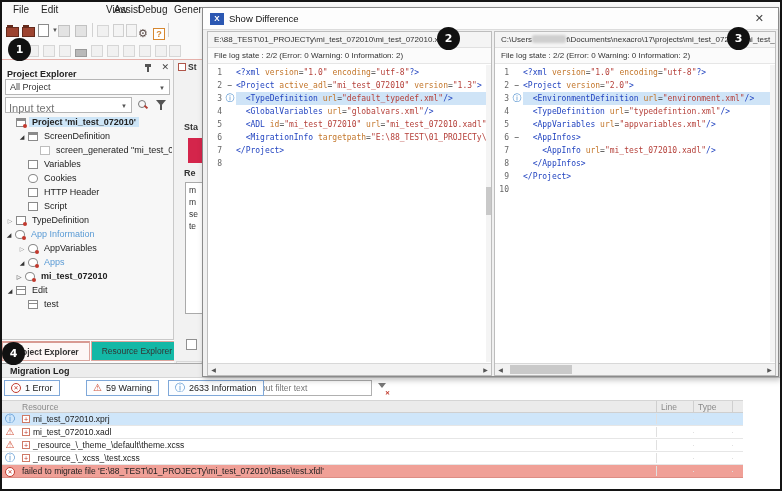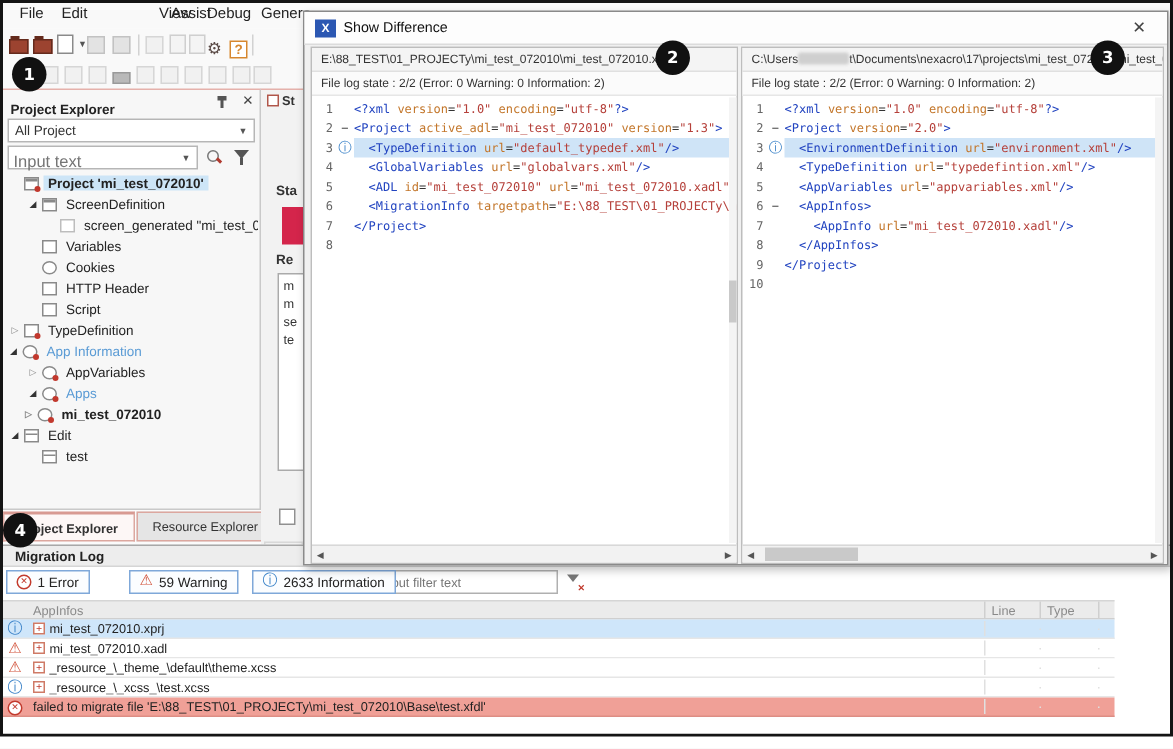--- a/index.html
+++ b/index.html
@@ -51,21 +51,21 @@
   .tico.d { border-color:#bdbdbd; }
   .tico.win::before { content:''; position:absolute; left:0; top:0; right:0; height:2px; background:#8a8a8a; }
   .tico.grid::before { content:''; position:absolute; left:0; top:2px; right:0; height:1px; background:#8a8a8a; }
   .tico.r::after { content:''; position:absolute; right:-2px; bottom:-2px; width:4px; height:4px; border-radius:50%; background:#c2392e; }
   .tlabel { padding:0 3px; }
   .trow.sel .tlabel { background:#cde5f7; }
   .trow.bold .tlabel { font-weight:bold; }
   .trow.blue { color:#5a9bd5; }
   
   #pe-tabs { position:absolute; left:0; top:339px; height:20px; display:flex; }
-  .petab { height:20px; border:1px solid #dca79f; background:#e5e5e5; font-size:8.5px; color:#333; padding:4px 10px 0 10px; margin-right:1px; }
+  .petab { height:20px; border:1px solid #dca79f; background:#14b8a6; font-size:8.5px; color:#333; padding:4px 10px 0 10px; margin-right:1px; }
   .petab.active { background:#fdf7f6; border-top:2px solid #d89a92; font-weight:bold; }
 
   
   #sliver { position:absolute; left:172px; top:57px; width:28px; height:318px; background:#f2f2f2; border-top:1px solid #e5b1ab; overflow:hidden; }
   .sl-tab { position:absolute; left:4px; top:2px; font-size:8.5px; font-weight:bold; color:#333; white-space:nowrap; }
   .sl-tabico { display:inline-block; width:8px; height:8px; border:1px solid #b0564a; background:#fff; vertical-align:-1px; margin-right:2px; }
   .sl-lab1 { position:absolute; left:10px; top:62px; font-size:9px; font-weight:bold; color:#333; }
   .sl-bar { position:absolute; left:14px; top:78px; width:16px; height:25px; background:#d4254b; }
   .sl-lab2 { position:absolute; left:10px; top:108px; font-size:9px; font-weight:bold; color:#333; }
   .sl-list { position:absolute; left:11px; top:122px; width:18px; height:132px; background:#fff; border:1px solid #aaa; overflow:hidden; font-size:8.5px; color:#333; padding:1px 0 0 3px; line-height:12px; white-space:nowrap; }
@@ -293,21 +293,21 @@
             <span>59 Warning</span>
           </div>
           <div class="ml-btn" style="left: 166px;">
             <span class="ic-info">ⓘ</span>
             <span>2633 Information</span>
           </div>
         </div>
       <div class="ml-table" id="ml-table">
           <div class="ml-thead">
             <span class="c-ic"></span>
-            <span class="c-contents">AppInfos</span>
+            <span class="c-contents">Resource</span>
             <span class="c-line">Line</span>
             <span class="c-type">Type</span>
             <span class="c-fill"></span>
           </div>
           <div class="ml-row sel">
             <span class="c-ic"><span class="ic-info">ⓘ</span></span>
             <span class="c-contents">
               <span class="plus-box">+</span>
               <span>mi_test_072010.xprj</span>
             </span>

